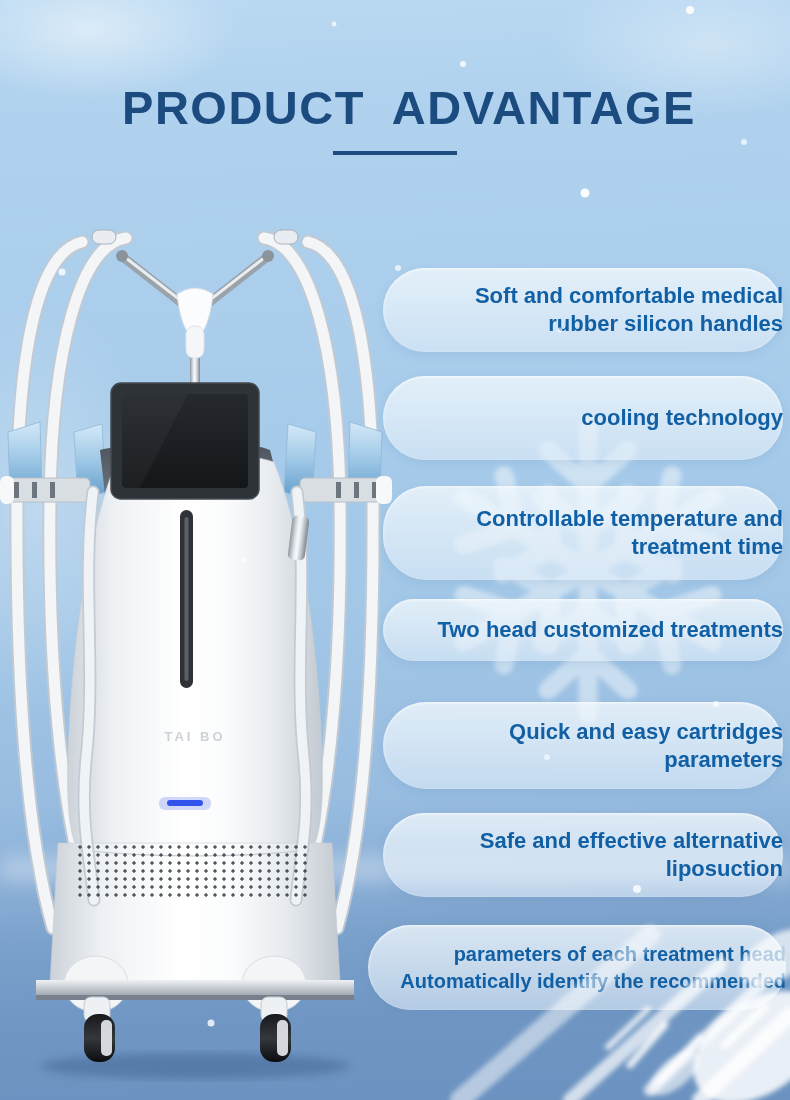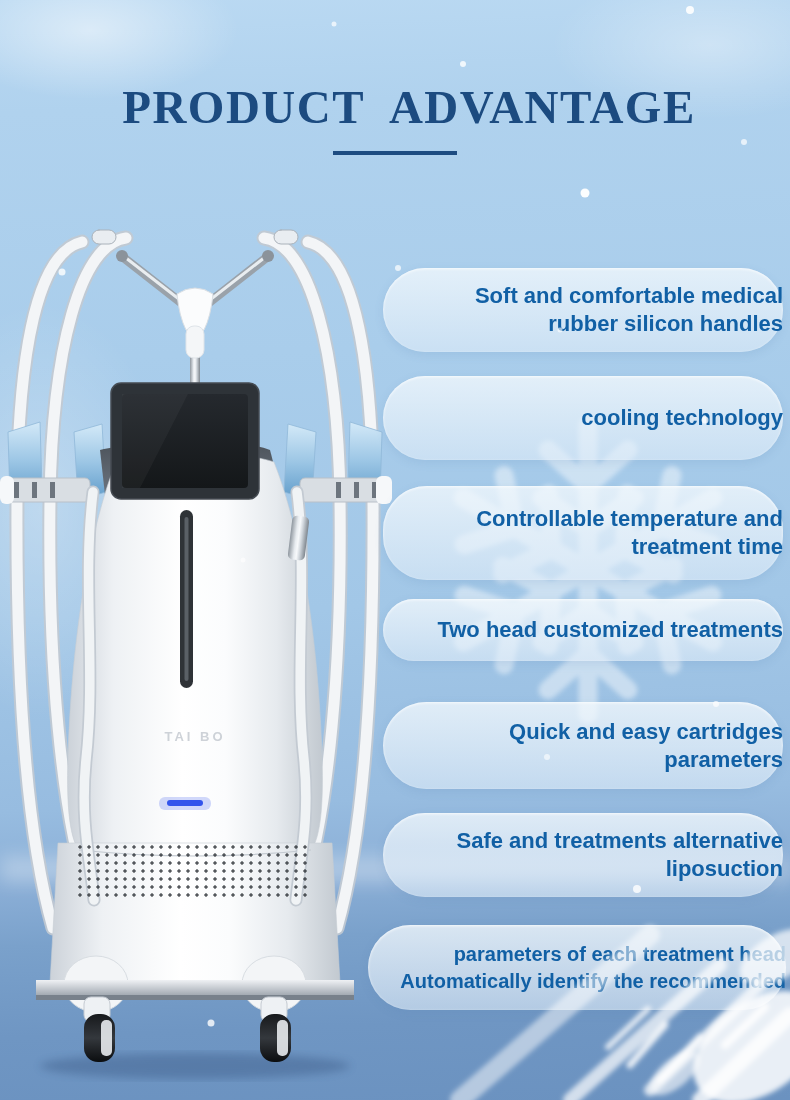--- a/index.html
+++ b/index.html
@@ -7,21 +7,21 @@
   .stage{position:relative;width:790px;height:1100px;overflow:hidden;
     background:linear-gradient(178deg,#bad9f2 0%,#b0d2ee 10%,#a9cdeb 32%,#a2c7e7 55%,#97bce0 72%,#8aaed6 79%,#7aa1cb 84%,#6f96c3 92%,#6b92c0 100%);}
   .cloud-glow{position:absolute;pointer-events:none;}
   .glow-tl{left:-60px;top:-40px;width:300px;height:140px;background:radial-gradient(ellipse at center,rgba(255,255,255,.5),rgba(255,255,255,0) 70%);}
   .glow-tr{right:-80px;top:-30px;width:320px;height:150px;background:radial-gradient(ellipse at center,rgba(255,255,255,.35),rgba(255,255,255,0) 70%);}
   .glow-left{left:-90px;top:300px;width:260px;height:420px;background:radial-gradient(ellipse at center,rgba(255,255,255,.28),rgba(255,255,255,0) 70%);}
   .horizon{position:absolute;left:0;top:856px;width:100%;height:26px;
     background:rgba(255,255,255,.30);filter:blur(9px);}
   
   .title-wrap{position:absolute;left:0;top:82px;width:100%;text-align:center;}
-  .title{font-family:Liberation Serif, serif;font-weight:700;font-size:47px;
+  .title{font-family:Liberation Sans, sans-serif;font-weight:700;font-size:47px;
     color:#1c4b80;letter-spacing:1.5px;word-spacing:14px;line-height:1.1;margin-left:28px;}
   .title-underline{width:124px;height:4px;background:#1d4c81;margin:17px auto 0 auto;}
   
   .pill{position:absolute;left:383px;width:400px;border-radius:44px;
     background:linear-gradient(180deg,rgba(243,249,253,.78),rgba(224,237,249,.60));
     box-shadow:inset 0 1px 3px rgba(255,255,255,.75), 0 3px 10px rgba(84,126,176,.14);
     display:flex;flex-direction:column;align-items:flex-end;justify-content:center;
     color:#1160a5;font-weight:700;font-size:22px;line-height:28px;text-align:center;}
   .pill .ln{white-space:nowrap;}
   .pill-1{top:268px;height:84px;}
@@ -265,21 +265,21 @@
   </div>
   <div class="pill pill-4">
     <div class="ln">Two head customized treatments</div>
     <div class="ln"></div>
   </div>
   <div class="pill pill-5">
     <div class="ln">Quick and easy cartridges</div>
     <div class="ln">parameters</div>
   </div>
   <div class="pill pill-6">
-    <div class="ln">Safe and treatments alternative</div>
+    <div class="ln">Safe and effective alternative</div>
     <div class="ln">liposuction</div>
   </div>
   <div class="pill pill-7">
     <div class="ln">parameters of each treatment head</div>
     <div class="ln">Automatically identify the recommended</div>
   </div>
 
   <svg class="frost" viewBox="0 0 370 205">
     <defs>
         <filter id="frblur">

